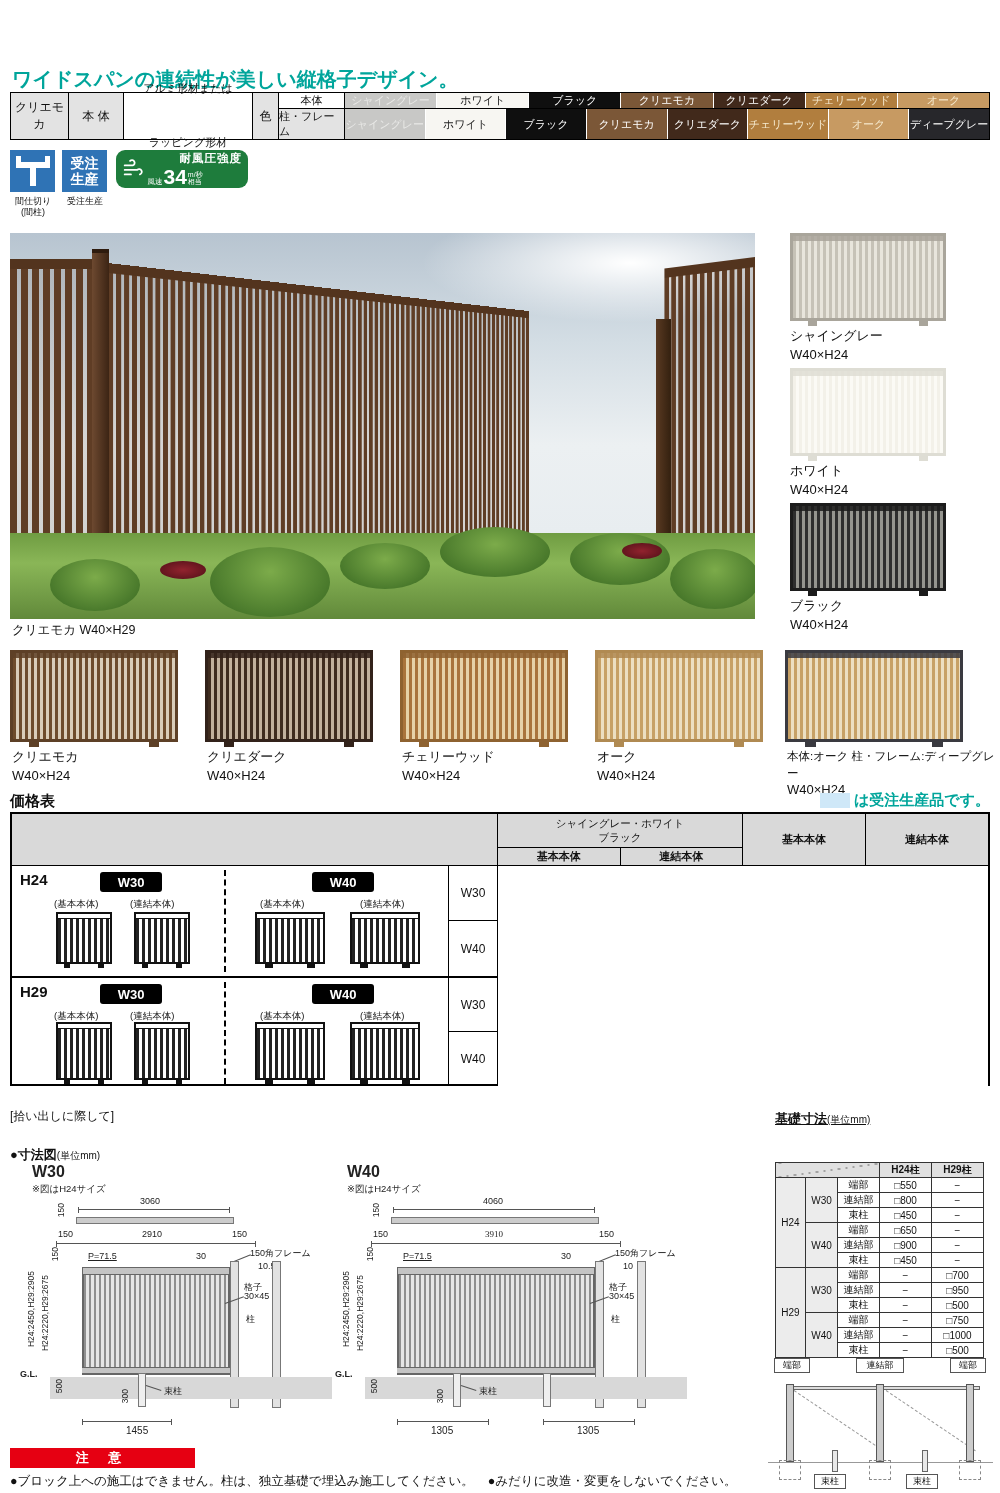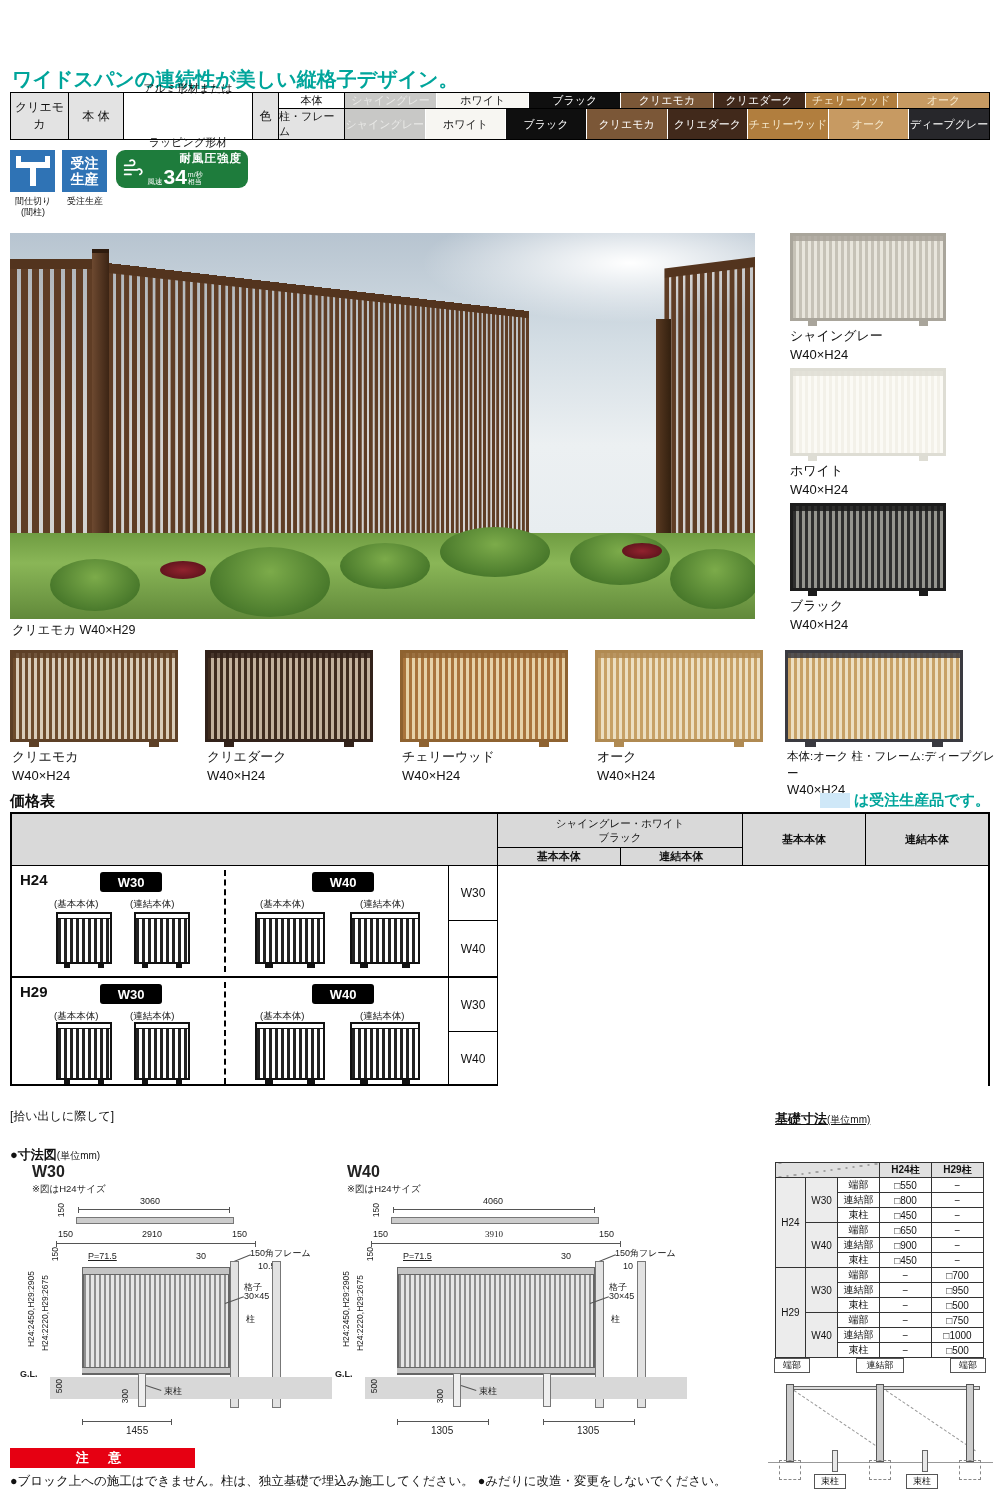--- a/index.html
+++ b/index.html
@@ -130,21 +130,21 @@
   .cn-box { position:absolute; border:1px solid #555; background:#fff; text-align:center; line-height:13px; height:15px; }
   .cn-rail { position:absolute; left:18px; top:28px; width:194px; height:4px; background:#ddd; border:1px solid #666; }
   .cn-post { position:absolute; width:8px; top:26px; height:78px; background:#ccc; border:1px solid #555; }
   .cn-ground { position:absolute; left:0; top:104px; width:225px; height:1px; background:#999; }
   .cn-diag { position:absolute; width:108px; border-top:1px dashed #999; transform-origin:left center; transform:rotate(34deg); }
   .cn-stake { position:absolute; width:6px; top:92px; height:22px; background:#e8e8e8; border:1px solid #666; }
   .cn-foot { position:absolute; width:22px; height:20px; top:102px; border:1px dashed #888; }
 
   
   .caution-bar { position:absolute; left:10px; top:1448px; width:185px; height:20px; display:flex; align-items:center; justify-content:center; color:#fff; font-size:13px; font-weight:bold; letter-spacing:8px; }
-  .caution-notes { position:absolute; left:10px; top:1473px; font-size:12.5px; display:flex; gap:4px; white-space:nowrap; }
+  .caution-notes { position:absolute; left:10px; top:1473px; font-size:12.5px; display:flex; gap:14px; white-space:nowrap; }
 </style>
 </head>
 <body>
 
 <div id="page">
 
   <div class="subtitle" style="color: rgb(0, 165, 155);">ワイドスパンの連続性が美しい縦格子デザイン。</div>
 
   <div class="mat-table">
     <div class="mat-cell mat-gray" style="width:58px;">クリエモカ</div>

